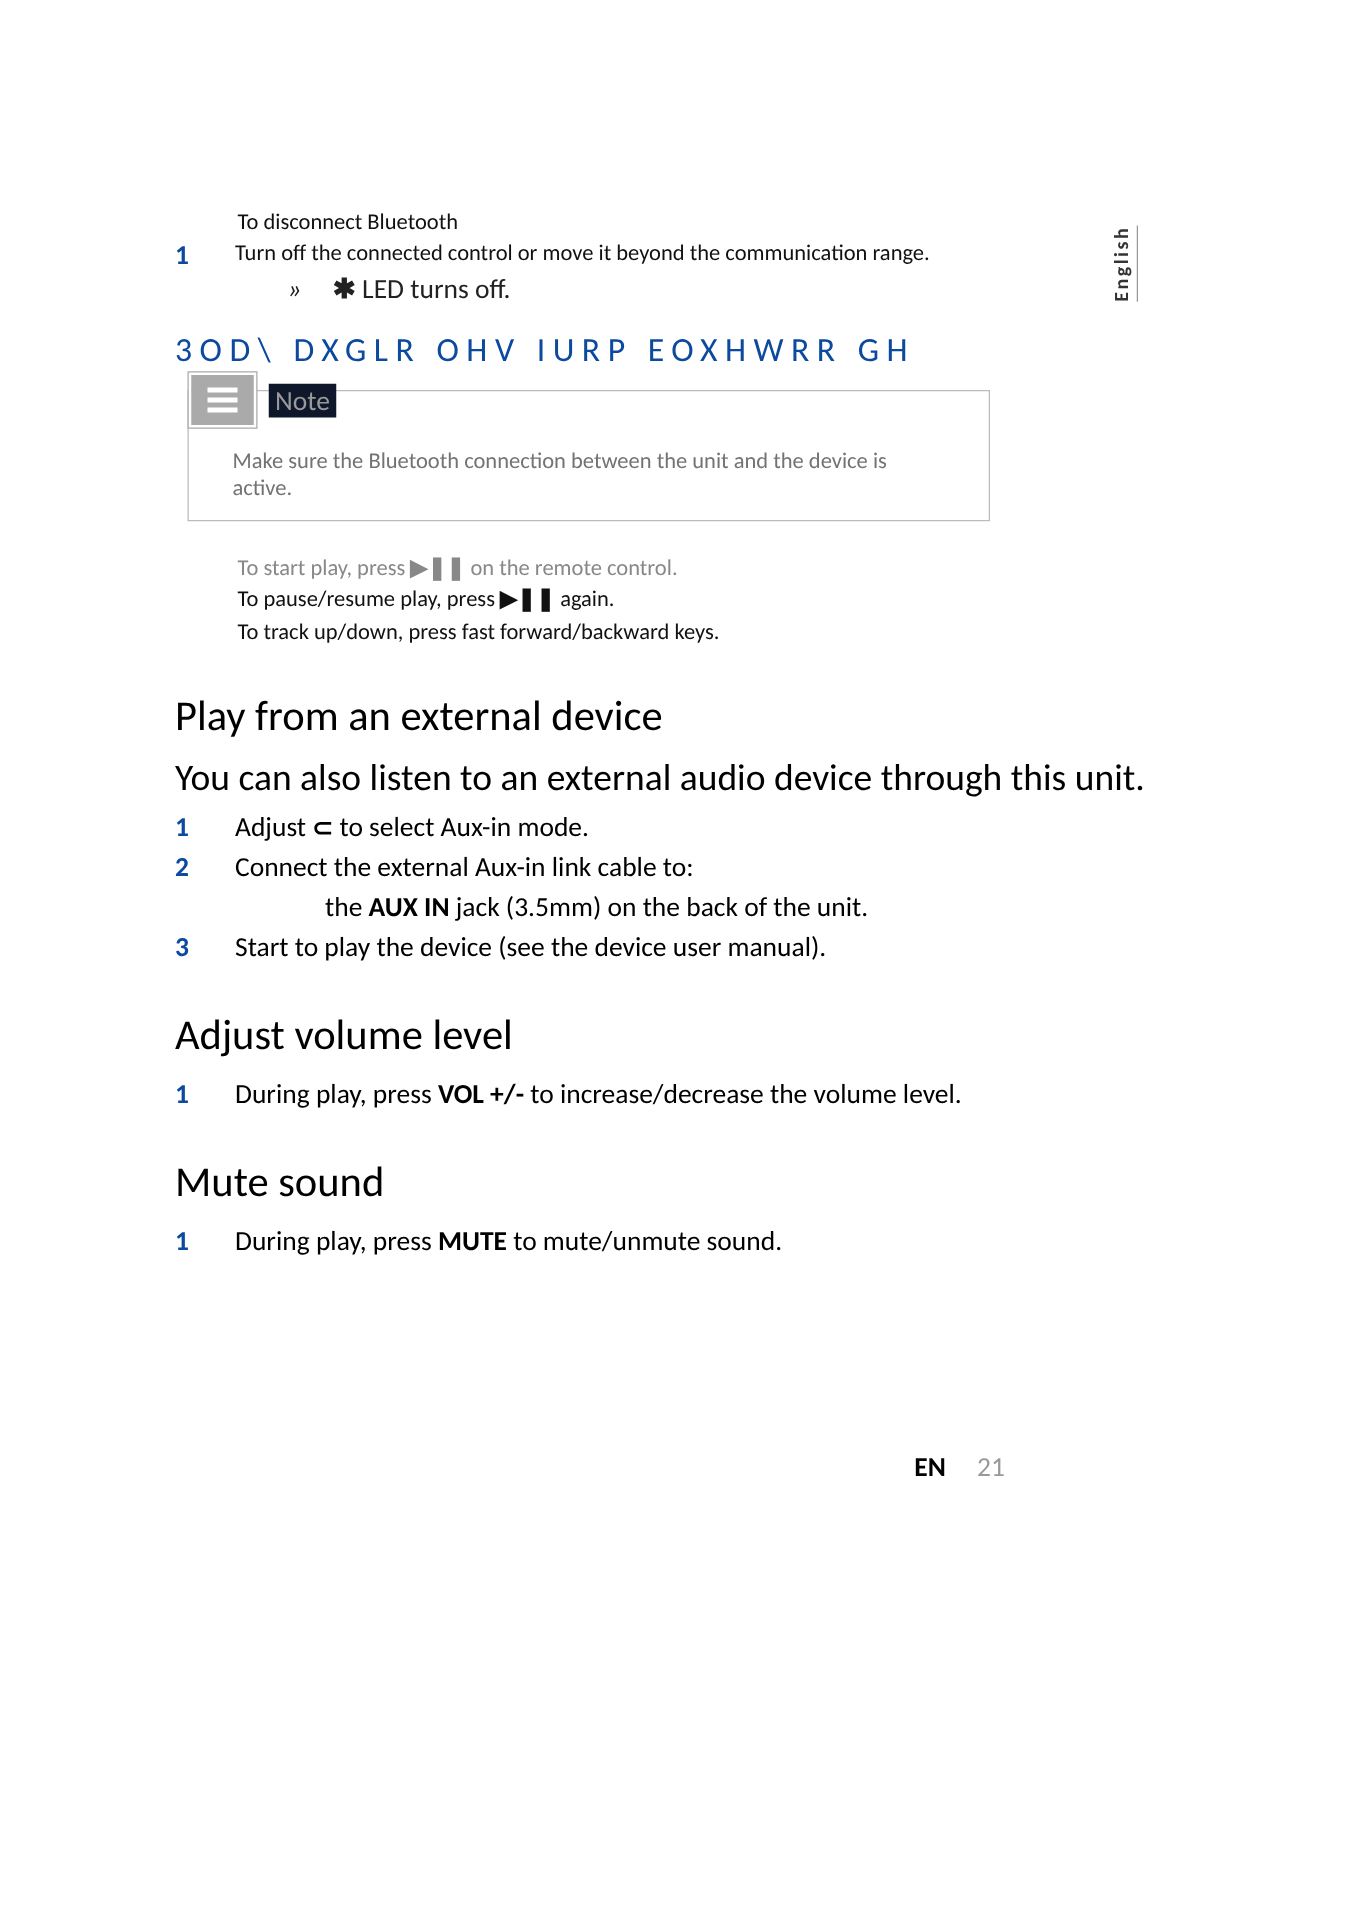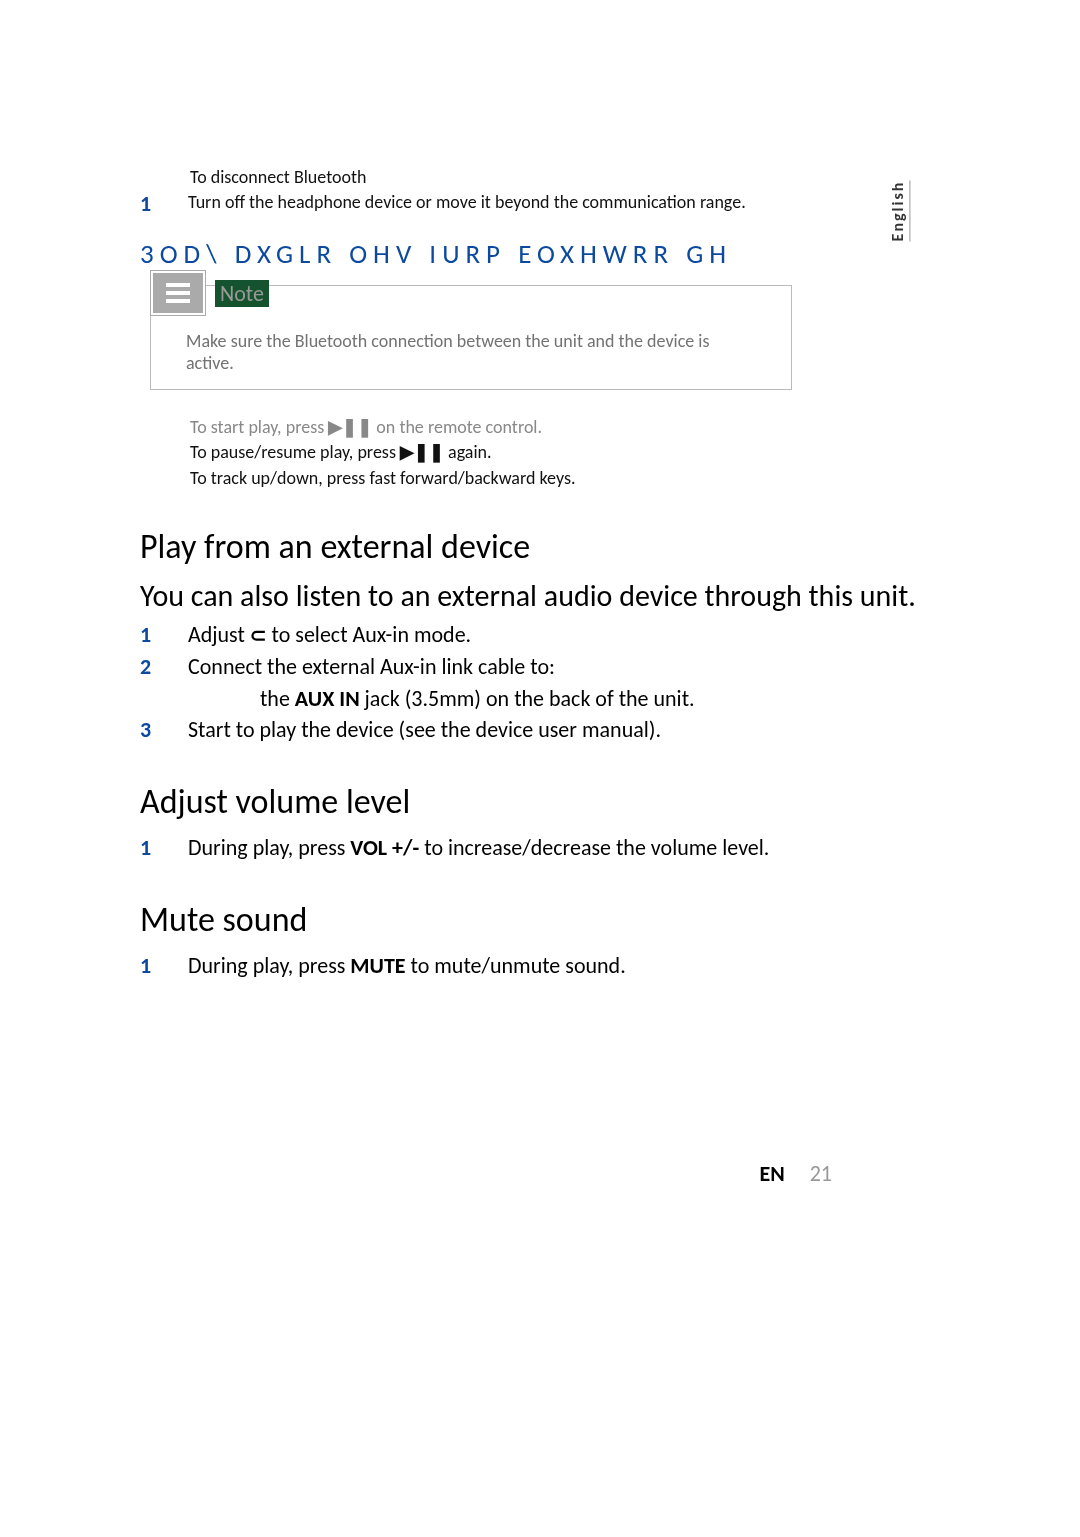--- a/index.html
+++ b/index.html
@@ -99,21 +99,21 @@
   }
   .note-icon .bars span {
     display: block;
     width: 24px;
     height: 4px;
     background: #fff;
   }
   .note-label {
     font-size: 22px;
     color: #999;
-    background: #14532d;
+    background: #0f172a;
     padding: 0 5px;
   }
   .note-body {
     padding: 15px 35px 0 35px;
     font-size: 18px;
     color: #737373;
   }
   .section-heading {
     font-size: 34px;
     font-weight: normal;
@@ -138,21 +138,21 @@
     margin-left: 120px;
     font-size: 22px;
     line-height: 1.45;
   }
   .bold {
     font-weight: bold;
   }
   .footer {
     position: absolute;
     bottom: 350px;
-    right: 248px;
+    right: 276px;
     font-size: 22px;
     padding-left: 33px;
   }
   .footer .code {
     font-weight: bold;
     margin-right: 20px;
   }
   .footer .pnum {
     color: #999;
   }
@@ -167,23 +167,28 @@
 </head>
 <body>
 
 <div class="page">
   <div class="lang-tab">English</div>
 
   <div class="indent-list body-text">To disconnect Bluetooth</div>
 
   <div class="num-line">
     <div class="num">1</div>
-    <div class="body-text">Turn off the headphone device or move it beyond the communication range.</div>
-  </div>
-
+    <div class="body-text">Turn off the connected control or move it beyond the communication range.</div>
+  </div>
+
+  <div class="sub-arrow">
+    <span class="arrow">»</span>
+    <span class="bt-icon">✱</span>
+    <span>LED turns off.</span>
+  </div>
 
   <div class="heading2">3OD\ DXGLR  OHV IURP EOXHWRR     GH</div>
 
   <div class="note-box">
     <div class="note-header">
       <div class="note-icon">
         <div class="bars">
             <span></span>
             <span></span>
             <span></span>

